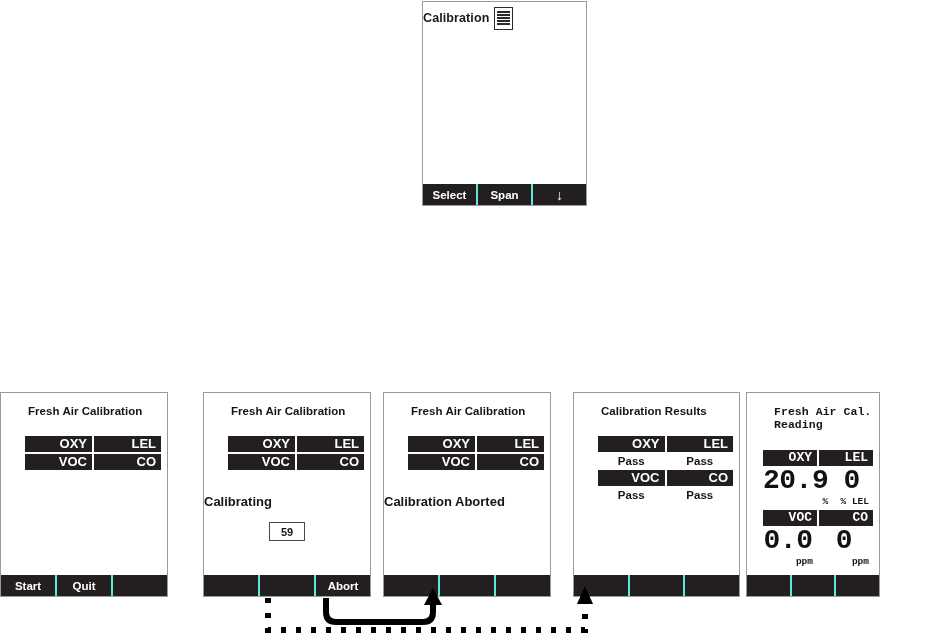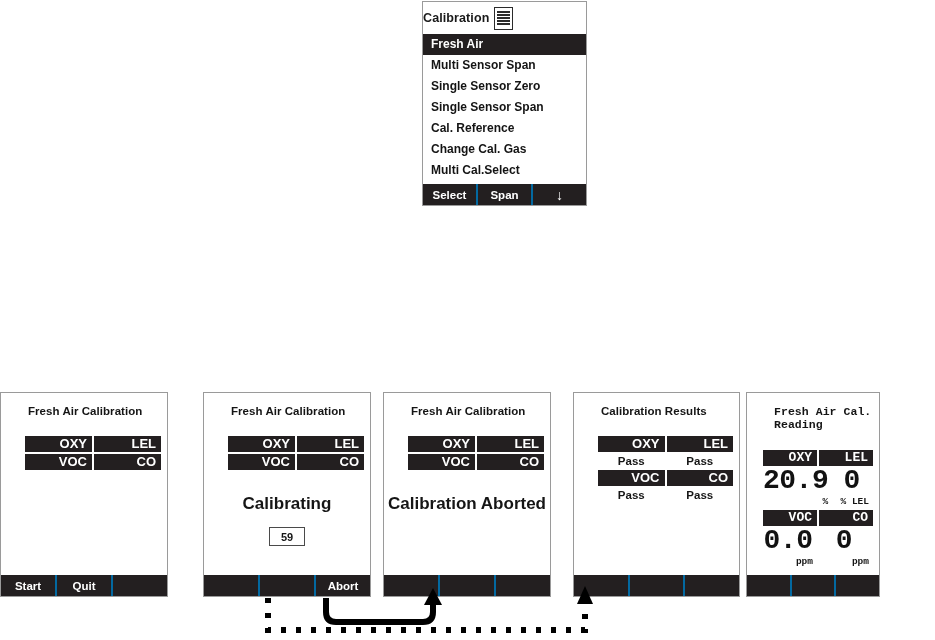--- a/index.html
+++ b/index.html
@@ -76,21 +76,21 @@
     color: #ffffff;
   }
   .softkeys {
     position: absolute;
     left: 0;
     bottom: 0;
     width: 100%;
     height: 21px;
     display: flex;
     gap: 2px;
-    background: #0369a1;
+    background: #5eead4;
   }
   .softkey {
     flex: 1;
     background: #231f20;
     color: #ffffff;
     font-size: 11.5px;
     font-weight: bold;
     display: flex;
     align-items: center;
     justify-content: center;
@@ -145,22 +145,21 @@
   .result-cell {
     flex: 1;
     font-size: 11.5px;
     font-weight: bold;
     color: #161616;
     text-align: center;
     padding: 1px 0 2px 0;
     line-height: 14px;
   }
   .status-text {
-    text-align: center;
-    font-size: 17px;
+    font-size: 13px;
     font-weight: bold;
     color: #151515;
     margin-top: 24px;
   }
   .countdown {
     margin: 13px auto 0 auto;
     width: 36px;
     height: 19px;
     border: 1.4px solid #4a4a4a;
     box-sizing: border-box;
@@ -211,29 +210,20 @@
   <div class="menu-header">
     <span class="menu-title">Calibration</span>
     <span class="list-icon">
       <i></i>
         <i></i>
         <i></i>
         <i></i>
         <i></i>
     </span>
   </div>
-  <div class="menu-items">
-    <div class="menu-item selected">Fresh Air</div>
-    <div class="menu-item">Multi Sensor Span</div>
-    <div class="menu-item">Single Sensor Zero</div>
-    <div class="menu-item">Single Sensor Span</div>
-    <div class="menu-item">Cal. Reference</div>
-    <div class="menu-item">Change Cal. Gas</div>
-    <div class="menu-item">Multi Cal.Select</div>
-  </div>
   <div class="softkeys">
     <div class="softkey">Select</div>
     <div class="softkey">Span</div>
     <div class="softkey arrow">↓</div>
   </div>
 </div>
 
 <div class="screen dev" id="screen-1">
   <div class="dev-title">Fresh Air Calibration</div>
   <div class="sensor-grid">

